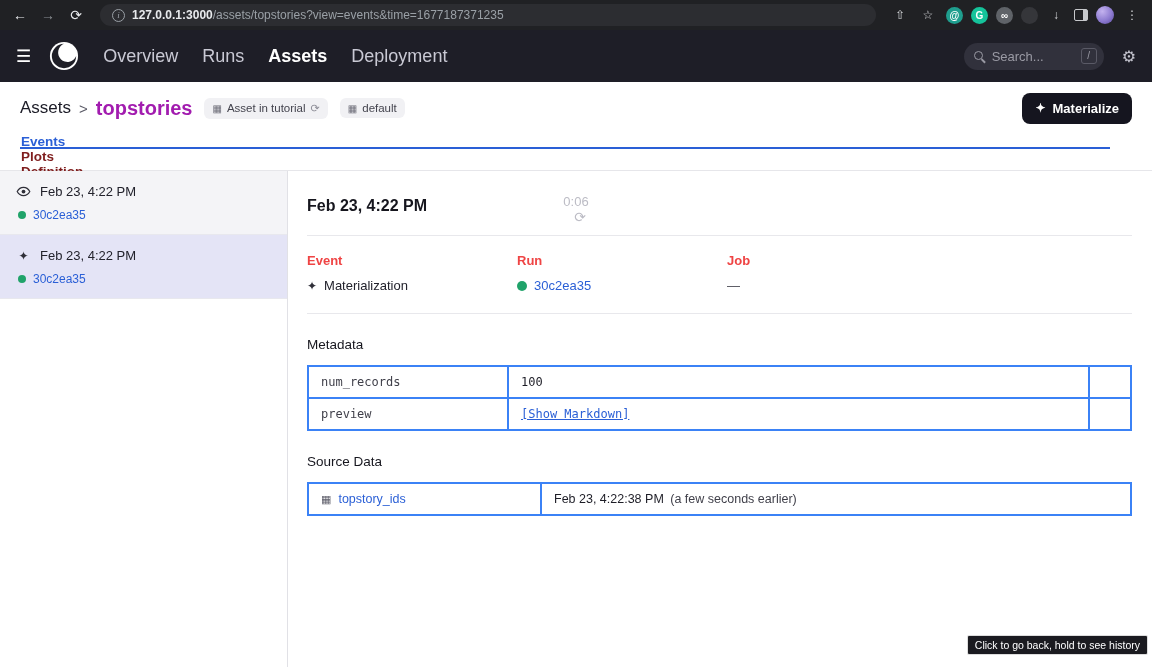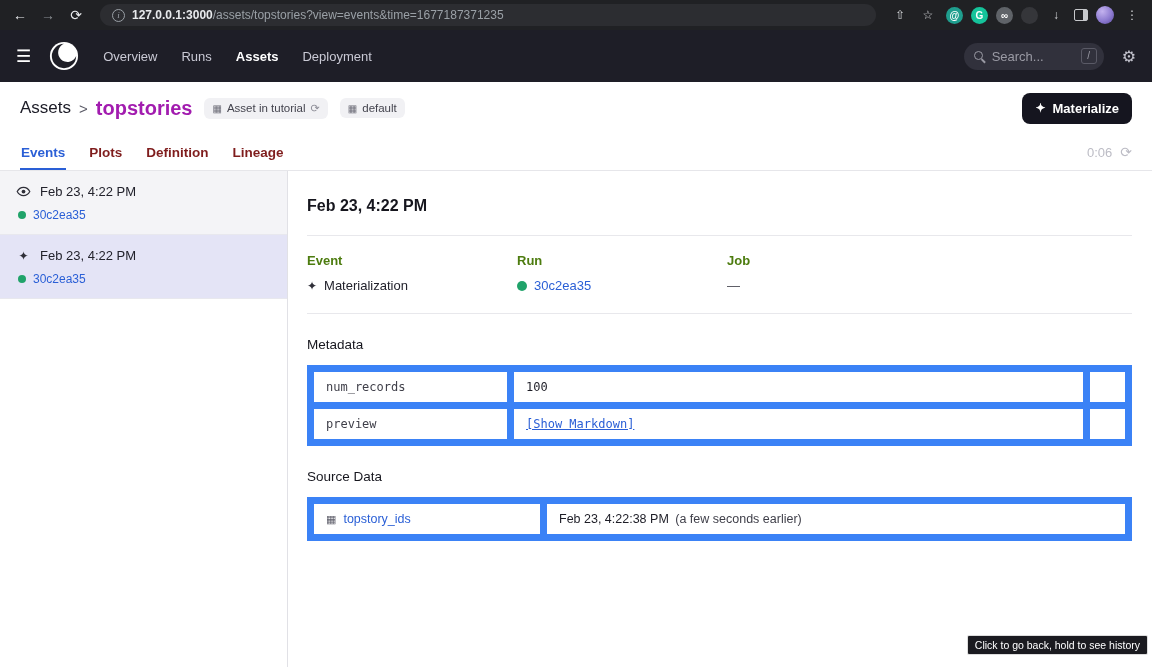--- a/index.html
+++ b/index.html
@@ -45,21 +45,21 @@
     background: radial-gradient(circle at 35% 30%, #c3b2ef 0%, #8d7bd0 55%, #5a4a9e 100%); }
 
   
   .appnav {
     height:52px; background:#1e1e27; display:flex; align-items:center;
     padding:0 16px; gap:18px;
   }
   .hamb { color:#ffffff; font-size:17px; cursor:pointer; }
   .logo { width:30px; height:30px; display:inline-flex; }
   .navlinks { display:flex; gap:24px; margin-left:6px; }
-  .navlink { color:#c9c9d4; font-size:13px; cursor:pointer; }
+  .navlink { color:#c9c9d4; font-size:18px; cursor:pointer; }
   .navlink.active { color:#ffffff; font-weight:bold; }
   .searchbox {
     width:140px; height:27px; background:#31313c; border-radius:14px;
     display:flex; align-items:center; gap:7px; padding:0 7px 0 10px;
   }
   .mag { width:11px; height:11px; position:relative; flex:none; }
   .mag::before { content:""; position:absolute; width:7px; height:7px; border:1.5px solid #9a9aa4; border-radius:50%; top:0; left:0; }
   .mag::after { content:""; position:absolute; width:5px; height:1.5px; background:#9a9aa4; transform:rotate(45deg); bottom:0px; right:-1px; }
   .searchinput { flex:1; min-width:0; background:transparent; border:none; outline:none; color:#e5e5ea; font-size:13px; font-family:"Liberation Sans", sans-serif; }
   .searchinput::placeholder { color:#9a9aa4; }
@@ -86,21 +86,21 @@
   .materialize {
     display:inline-flex; align-items:center; gap:7px; background:#15151f; color:#fff;
     border:none; border-radius:8px; padding:8px 13px; font-size:13px; font-weight:bold;
     font-family:"Liberation Sans", sans-serif; cursor:pointer;
   }
   .materialize .spark { font-size:12px; }
 
   
   .tabsrow {
     display:flex; align-items:stretch; padding:0 20px; height:37px;
-    border-bottom:1px solid #e6e6ea; background:#fff;
+    border-bottom:1px solid #e6e6ea; background:#fff;flex-direction:column;
   }
   .tab {
     font-size:13.5px; color:#7f1d1d; font-weight:bold; display:flex; align-items:center;
     margin-right:22px; cursor:pointer; padding:0 1px;
   }
   .tab.active { color:#2a5fd6; box-shadow: inset 0 -2px 0 #2a5fd6; }
   .timer { color:#bcbcc5; font-size:13px; align-self:center; }
   .timer-re { color:#bcbcc5; font-size:14px; align-self:center; margin-left:8px; cursor:pointer; }
 
   
@@ -116,26 +116,26 @@
   .dot { width:8px; height:8px; border-radius:50%; background:#20a36a; flex:none; }
   .dot.big { width:10px; height:10px; }
   .runlink { color:#2a5fd6; font-size:12px; cursor:pointer; }
   .runlink.md { font-size:13px; }
 
   .main { flex:1; padding:20px 20px 0 19px; overflow:hidden; }
   .dtitle { font-size:16px; font-weight:bold; color:#16161e; margin:6px 0 20px; }
   .hr { border-top:1px solid #e8e8ec; }
   .inforow { display:flex; padding:17px 0 20px; }
   .infocol { width:210px; }
-  .ilabel { font-size:13px; font-weight:bold; color:#4d7c0f; margin-bottom:10px; }
+  .ilabel { font-size:13px; font-weight:bold; color:#ef4444; margin-bottom:10px; }
   .ival { font-size:13px; color:#22222c; display:flex; align-items:center; gap:7px; }
   .ival.dim { color:#4a4a54; }
   .shead { font-size:13.5px; font-weight:normal; color:#16161e; margin:23px 0 13px; }
   table { border-collapse:collapse; width:100%; }
-  .mtable td, .stable td { border:7px solid #3b82f6; padding:8px 12px; }
+  .mtable td, .stable td { border:2px solid #3b82f6; padding:8px 12px; }
   .mtable .k { width:200px; font-family:"DejaVu Sans Mono", monospace; font-size:12px; color:#3f3f49; }
   .mtable .v { font-family:"DejaVu Sans Mono", monospace; font-size:12px; color:#1d1d26; }
   .mtable .x { width:42px; }
   .mlink { font-family:"DejaVu Sans Mono", monospace; font-size:12px; color:#2a5fd6; text-decoration:underline; cursor:pointer; }
   .copyic { vertical-align:-2px; margin-left:6px; cursor:pointer; }
   .stable .sa { width:233px; font-size:12.5px; }
   .stable .sa .tic { color:#5f5f6b; font-size:11px; margin-right:7px; }
   .alink { color:#2a5fd6; cursor:pointer; text-decoration:none; }
   .stable .st { font-size:12.5px; color:#1d1d26; }
   .stable .note { color:#3f3f49; margin-left:3px; }

